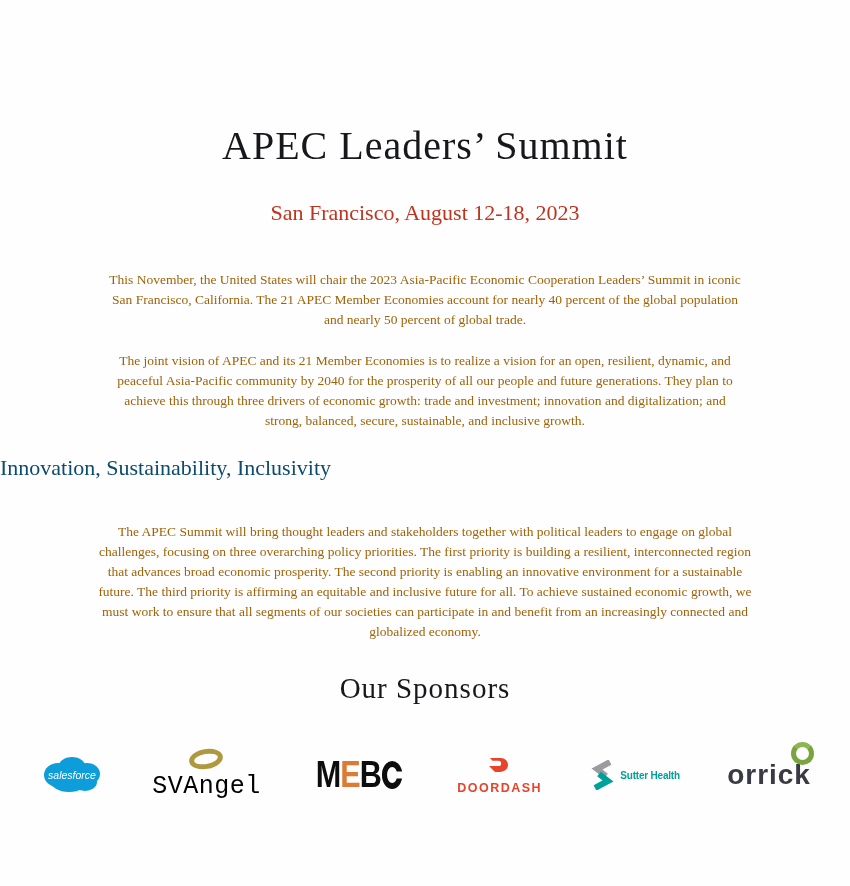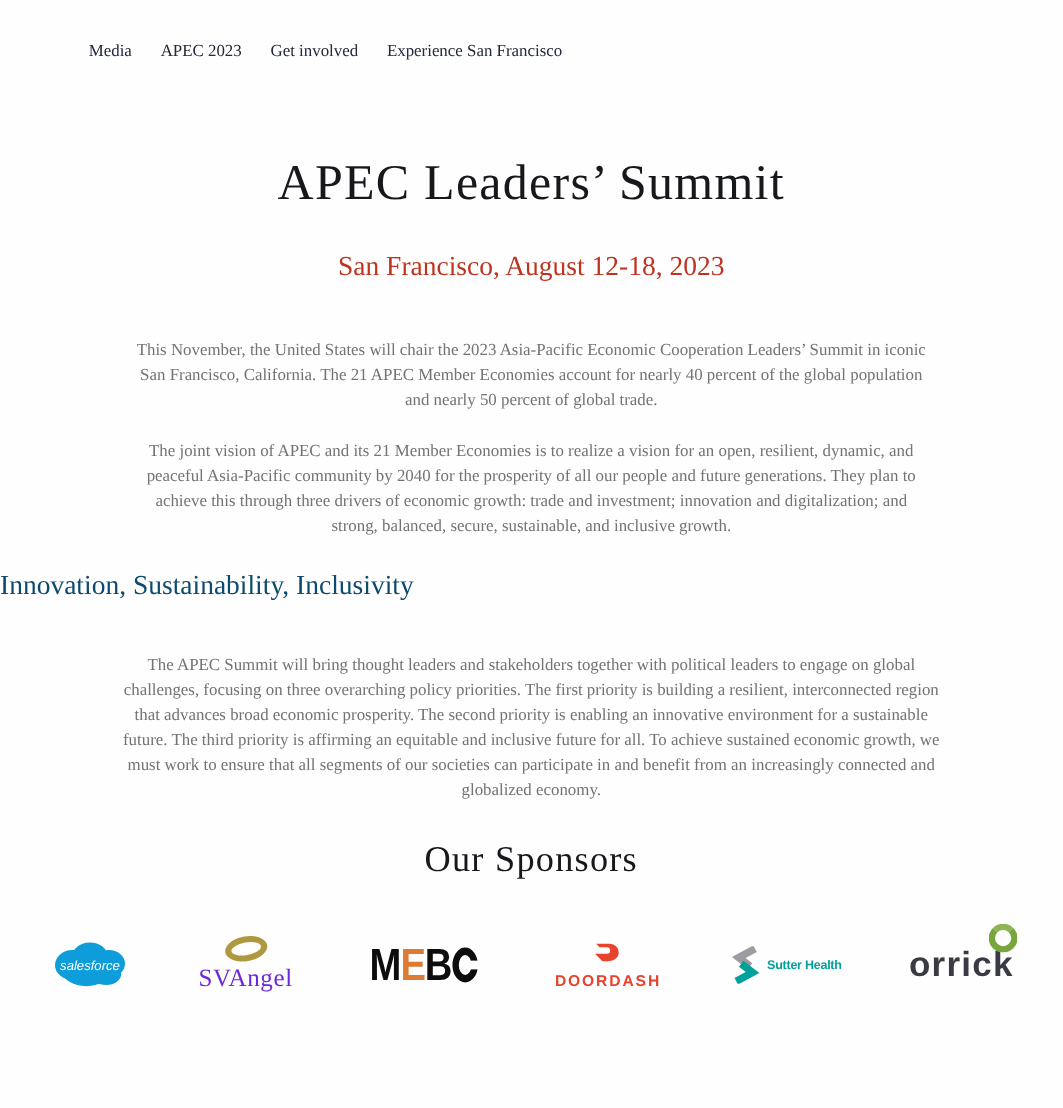--- a/index.html
+++ b/index.html
@@ -17,38 +17,38 @@
   .logo-text { margin-left:4px; margin-top:4px; font-family:"Liberation Sans",sans-serif; }
   .logo-apec { font-size:17px; font-weight:700; color:#21386b; line-height:15px; letter-spacing:.5px; }
   .logo-year { font-size:17px; font-weight:700; color:#21386b; line-height:16px; letter-spacing:1px; }
   .logo-us { font-size:5px; font-weight:700; color:#ee8a2a; letter-spacing:1.4px; margin-top:2px; padding-left:10px; }
   .nav { display:flex; gap:23px; margin-left:31px; }
   .nav a { font-size:13.5px; color:#23283a; text-decoration:none; cursor:pointer; }
 
   
   .title { text-align:center; font-size:40px; font-weight:400; color:#17181c; letter-spacing:1px; margin-top:60px; }
   .subtitle { text-align:center; font-size:22px; color:#bf341f; margin-top:31px; }
-  .para { text-align:center; font-size:13.5px; line-height:20px; color:#737373; width:636px; margin:0 auto; }
+  .para { text-align:center; font-size:13.5px; line-height:20px; color:#a16207; width:636px; margin:0 auto; }
   .para-1 { margin-top:44px; }
   .para-2 { margin-top:21px; }
   .priorities { text-align:left; font-size:22px; color:#0c4a6e; margin-top:24px; font-weight:400; }
   .para-3 { margin-top:41px; width:660px; }
   .sponsors-heading { text-align:center; font-size:29px; font-weight:400; color:#17181c; letter-spacing:1px; margin-top:30px; }
 
   
   .sponsor-row { width:772px; margin:44px auto 0; display:flex; justify-content:space-between; align-items:center; }
   .sponsor { display:flex; flex-direction:column; align-items:center; cursor:pointer; }
 
   
   .sf-wrap { width:66px; height:44px; }
 
   
   .sva { align-items:center; }
   .sva-halo { width:34px; height:20px; border:5px solid #b0983f; border-radius:50%; transform:rotate(-10deg); margin-bottom:3px; }
-  .sva-text { font-family:Liberation Serif, serif; font-size:20px; color:#6d28d9; letter-spacing:.5px; }
+  .sva-text { font-family:Liberation Mono, monospace; font-size:25px; color:#000000; letter-spacing:.5px; }
 
   
   .gen-bars { display:flex; align-items:flex-end; gap:2px; height:14px; margin-bottom:1px; }
   .gen-bar { width:3px; background:#e2512a; }
   .gen-bar.b1 { height:5px; } .gen-bar.b2 { height:9px; } .gen-bar.b3 { height:14px; }
   .gen-text { font-family:"Liberation Sans",sans-serif; font-size:20px; font-weight:700; color:#1d3a66; letter-spacing:1px; line-height:19px; }
   .gen-sub { font-family:"Liberation Sans",sans-serif; font-size:5.5px; letter-spacing:3px; color:#b0563a; align-self:flex-start; margin-left:2px; }
 
   
   .mebo { flex-direction:row; align-items:center; transform:scaleX(.85); }
@@ -67,26 +67,20 @@
 
   
   .orr { position:relative;font-weight:bold; }
   .orr-text { font-family:"Liberation Sans",sans-serif; font-size:28px; color:#3a3a44; letter-spacing:1px; }
   .orr-ring { position:absolute; top:-17px; right:-3px; width:23px; height:23px; border:5.5px solid #79a53e; border-radius:50%; border-top-color:#8db551; }
 </style>
 </head>
 <body>
 
 <div class="header">
-  <nav class="nav">
-    <a>Media</a>
-    <a>APEC 2023</a>
-    <a>Get involved</a>
-    <a>Experience San Francisco</a>
-  </nav>
 </div>
 
 <h1 class="title">APEC Leaders’ Summit</h1>
 <div class="subtitle">San Francisco, August 12-18, 2023</div>
 
 <p class="para para-1">This November, the United States will chair the 2023 Asia-Pacific Economic Cooperation Leaders’ Summit in iconic San Francisco, California. The 21 APEC Member Economies account for nearly 40 percent of the global population and nearly 50 percent of global trade.</p>
 <p class="para para-2">The joint vision of APEC and its 21 Member Economies is to realize a vision for an open, resilient, dynamic, and peaceful Asia-Pacific community by 2040 for the prosperity of all our people and future generations.  They plan to achieve this through three drivers of economic growth: trade and investment; innovation and digitalization; and strong, balanced, secure, sustainable, and inclusive growth.</p>
 
 <h2 class="priorities">Innovation, Sustainability, Inclusivity</h2>
 

